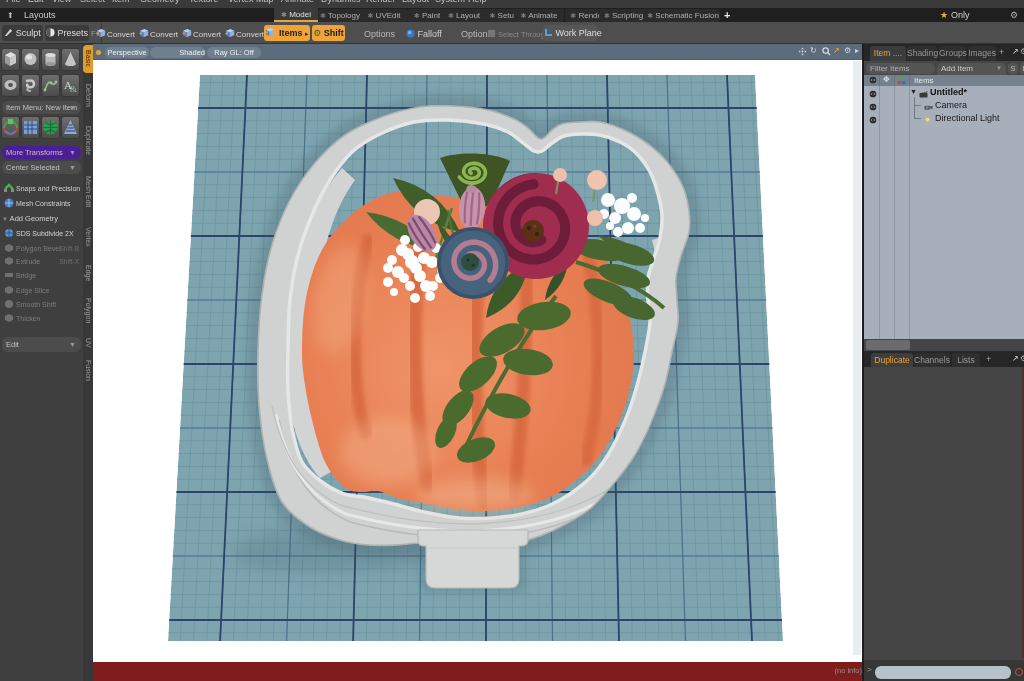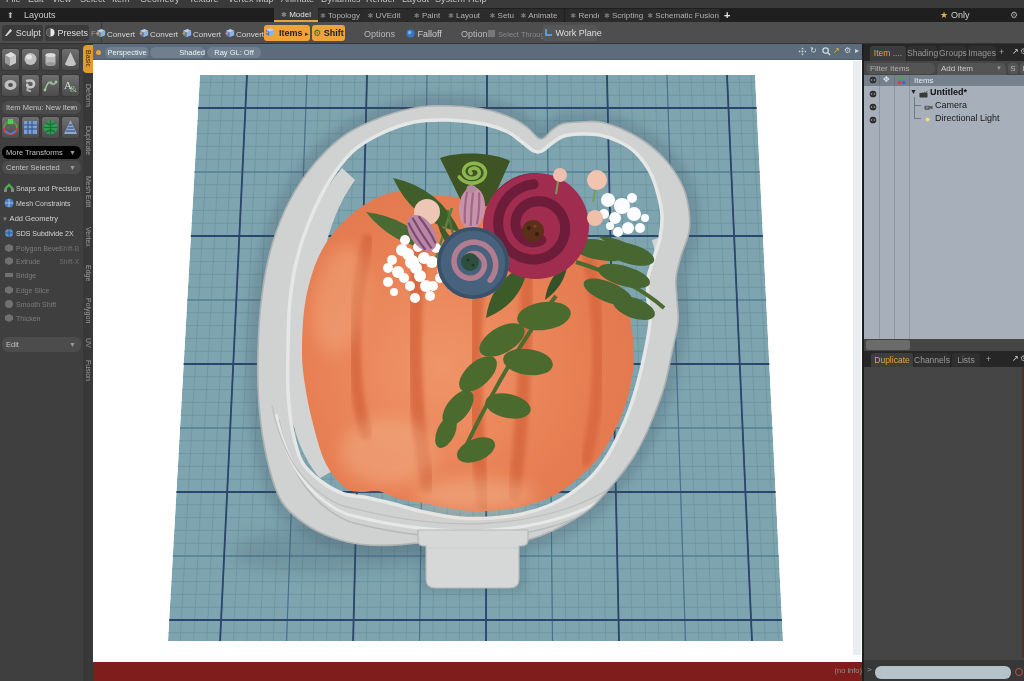--- a/index.html
+++ b/index.html
@@ -144,21 +144,21 @@
           <path d="M2,8 H15 M2,12 H15 M6,4 V17 M10,4 V17" stroke="#334f7a" stroke-width="1"></path>
         </svg></span>
       <span class="abs" style="left:41px;top:72px;width:19px;height:23px;background:linear-gradient(#6f6f6f,#4b4b4b);border-radius:3px;border:1px solid #383838"><svg width="17" height="21" viewBox="0 0 17 21">
           <circle cx="8.5" cy="10.5" r="7" fill="#2f9b51"></circle>
           <path d="M1.5,10.5 H15.5 M8.5,3.5 V17.5 M3.5,5.5 Q8.5,10 13.5,5.5 M3.5,15.5 Q8.5,11 13.5,15.5" stroke="#1e6e38" stroke-width="1.2" fill="none"></path>
         </svg></span>
       <span class="abs" style="left:61px;top:72px;width:19px;height:23px;background:linear-gradient(#6f6f6f,#4b4b4b);border-radius:3px;border:1px solid #383838"><svg width="17" height="21" viewBox="0 0 17 21">
           <path d="M8.5,3 L15,17 L2,17 Z" fill="#8fa8cc"></path>
           <path d="M4,14 H13 M5.5,11 H11.5 M6.5,8 H10.5" stroke="#4a6490" stroke-width="1.3"></path>
         </svg></span>
-      <span class="abs" style="left:2px;top:102px;width:79px;height:13px;background:#000000;white-space:nowrap;border-radius:6px;color:#c2c2c2;font-size:7.5px;line-height:13px;padding-left:4px">More Transforms<span style="position:absolute;right:5px;color:#999;font-size:7px">▼</span></span>
+      <span class="abs" style="left:2px;top:102px;width:79px;height:13px;background:#4c1d95;white-space:nowrap;border-radius:6px;color:#c2c2c2;font-size:7.5px;line-height:13px;padding-left:4px">More Transforms<span style="position:absolute;right:5px;color:#999;font-size:7px">▼</span></span>
       <span class="abs" style="left:2px;top:117px;width:79px;height:13px;background:#4c4c4c;white-space:nowrap;border-radius:6px;color:#c2c2c2;font-size:7.5px;line-height:13px;padding-left:4px">Center Selected<span style="position:absolute;right:5px;color:#999;font-size:7px">▼</span></span>
       <span class="abs" style="left:2px;top:138px;width:79px;height:13px;color:#cfcfcf;white-space:nowrap;font-size:7px;line-height:13px">
         <span style="position:absolute;left:2px;top:1px"><svg width="10" height="10" viewBox="0 0 10 10">
             <path d="M1,6 L5,2 L9,6" stroke="#4cae4c" stroke-width="2.4" fill="none"></path>
             <rect x="0" y="6" width="3" height="3" fill="#888"></rect>
             <rect x="7" y="6" width="3" height="3" fill="#888"></rect>
           </svg></span>
         <span style="position:absolute;left:14px;white-space:nowrap">Snaps and Precision</span>
       </span>
       <span class="abs" style="left:2px;top:153px;width:79px;height:13px;color:#cfcfcf;white-space:nowrap;font-size:7px;line-height:13px">

